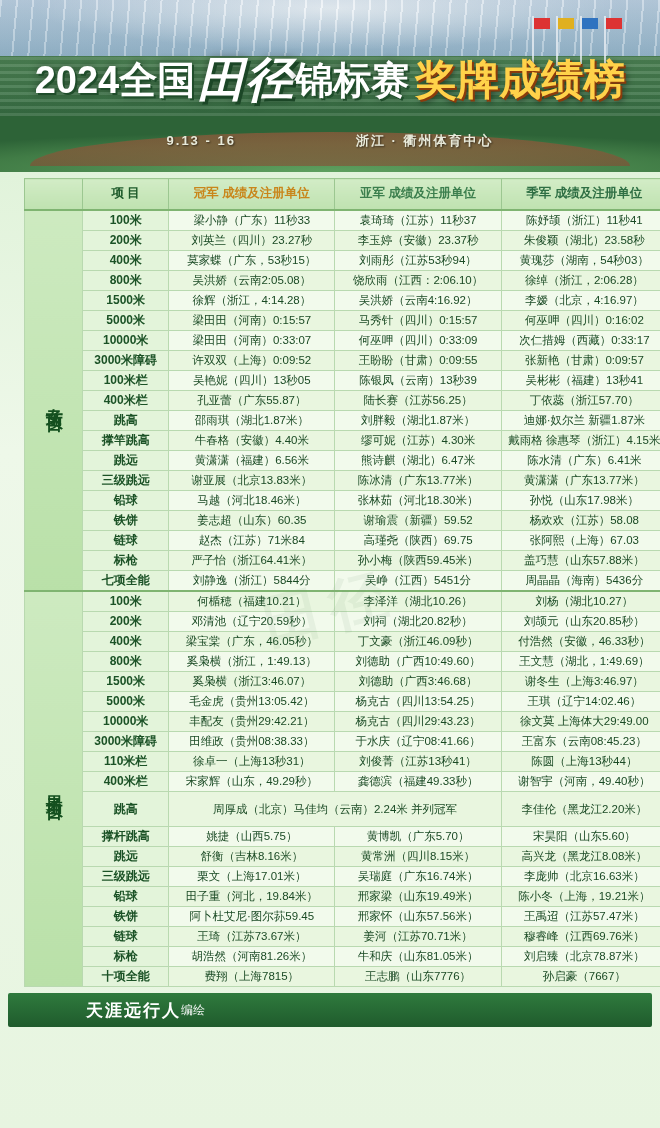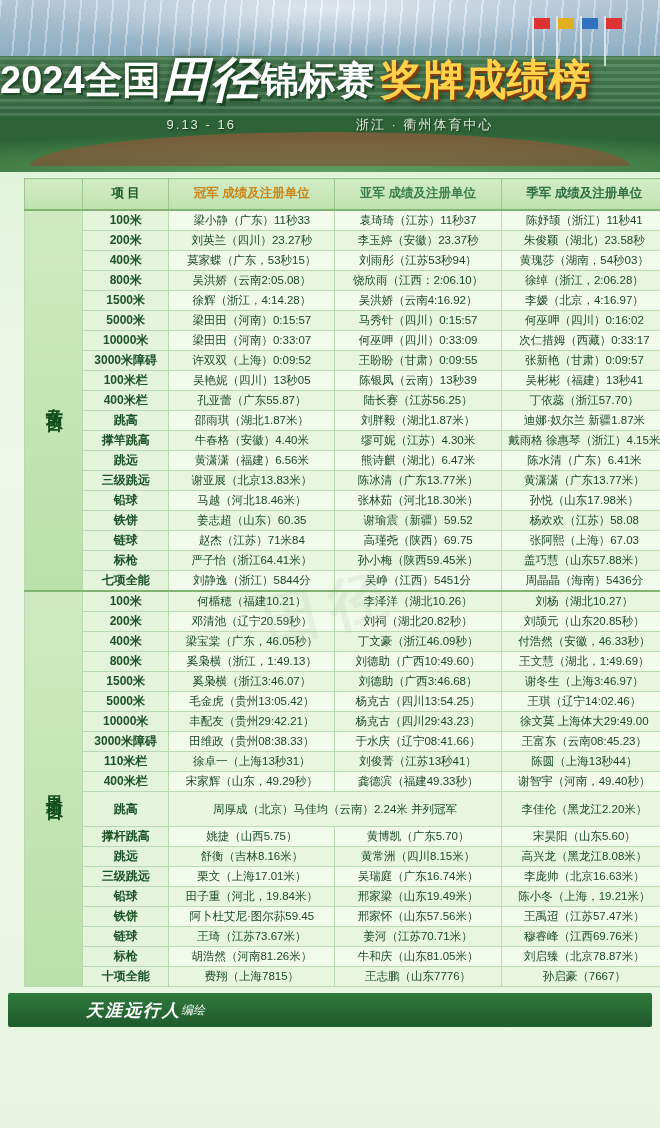--- a/index.html
+++ b/index.html
@@ -60,21 +60,21 @@
   .flagpoles i:nth-child(2){left:34px}
   .flagpoles i:nth-child(3){left:58px}
   .flagpoles i:nth-child(4){left:82px}
   .flagpoles b{position:absolute;top:2px;width:16px;height:11px;background:#d33;}
   .flagpoles b:nth-of-type(1){left:12px}
   .flagpoles b:nth-of-type(2){left:36px;background:#e0b020}
   .flagpoles b:nth-of-type(3){left:60px;background:#2f73c0}
   .flagpoles b:nth-of-type(4){left:84px;background:#d33}
 
   .title-wrap{
-    position:absolute;left:0;top:56px;width:660px;text-align:left;
+    position:absolute;left:0;top:56px;width:660px;text-align:center;
   }
   .title-line{
     display:inline-block;white-space:nowrap;line-height:1;
   }
   .t-year{
     font-size:38px;font-weight:bold;color:#ffffff;
     text-shadow:2px 2px 0 #1f4d2a, 0 0 8px rgba(0,0,0,.45);
     vertical-align:middle;
   }
   .t-tj{
@@ -89,23 +89,24 @@
     vertical-align:middle;
   }
   .t-medal{
     font-size:42px;font-weight:bold;
     color:#ffd24a;
     font-family:"Liberation Serif","DejaVu Serif",serif;
     text-shadow:2px 2px 0 #8a3b0c, 3px 3px 6px rgba(0,0,0,.55);
     vertical-align:middle;margin-left:6px;
   }
   .sub-line{
-    position:absolute;left:0;top:116px;width:660px;text-align:center;
+    position:absolute;left:0;top:132px;width:660px;text-align:center;
     color:#f2f6e8;font-size:13px;letter-spacing:2px;
     text-shadow:1px 1px 2px rgba(0,0,0,.6);
+    font-weight:bold;
   }
   .sub-line .dates{display:inline-block;margin-right:120px;opacity:.92}
   .sub-line .venue{display:inline-block;opacity:.92}
 
   
   .table-zone{
     padding:6px 8px 0 24px;
   }
   table{
     border-collapse:collapse;
@@ -160,21 +161,20 @@
 
   
   .footer{
     margin:6px 8px 0 8px;
     height:34px;
     background:linear-gradient(180deg,#2f7a3d,#1f5b2c);
     border-radius:2px;
     display:flex;
     align-items:center;
     color:#fff;
-    font-style:italic;
   }
   .footer .sign{
     font-size:17px;font-weight:bold;letter-spacing:2px;margin-left:78px;
     font-family:"Liberation Serif","DejaVu Serif",serif;
   }
   .footer .credit{
     font-size:12px;opacity:.95;
   }
   .watermark{
     position:absolute;left:50%;top:54%;transform:translate(-50%,-50%) rotate(-14deg);

